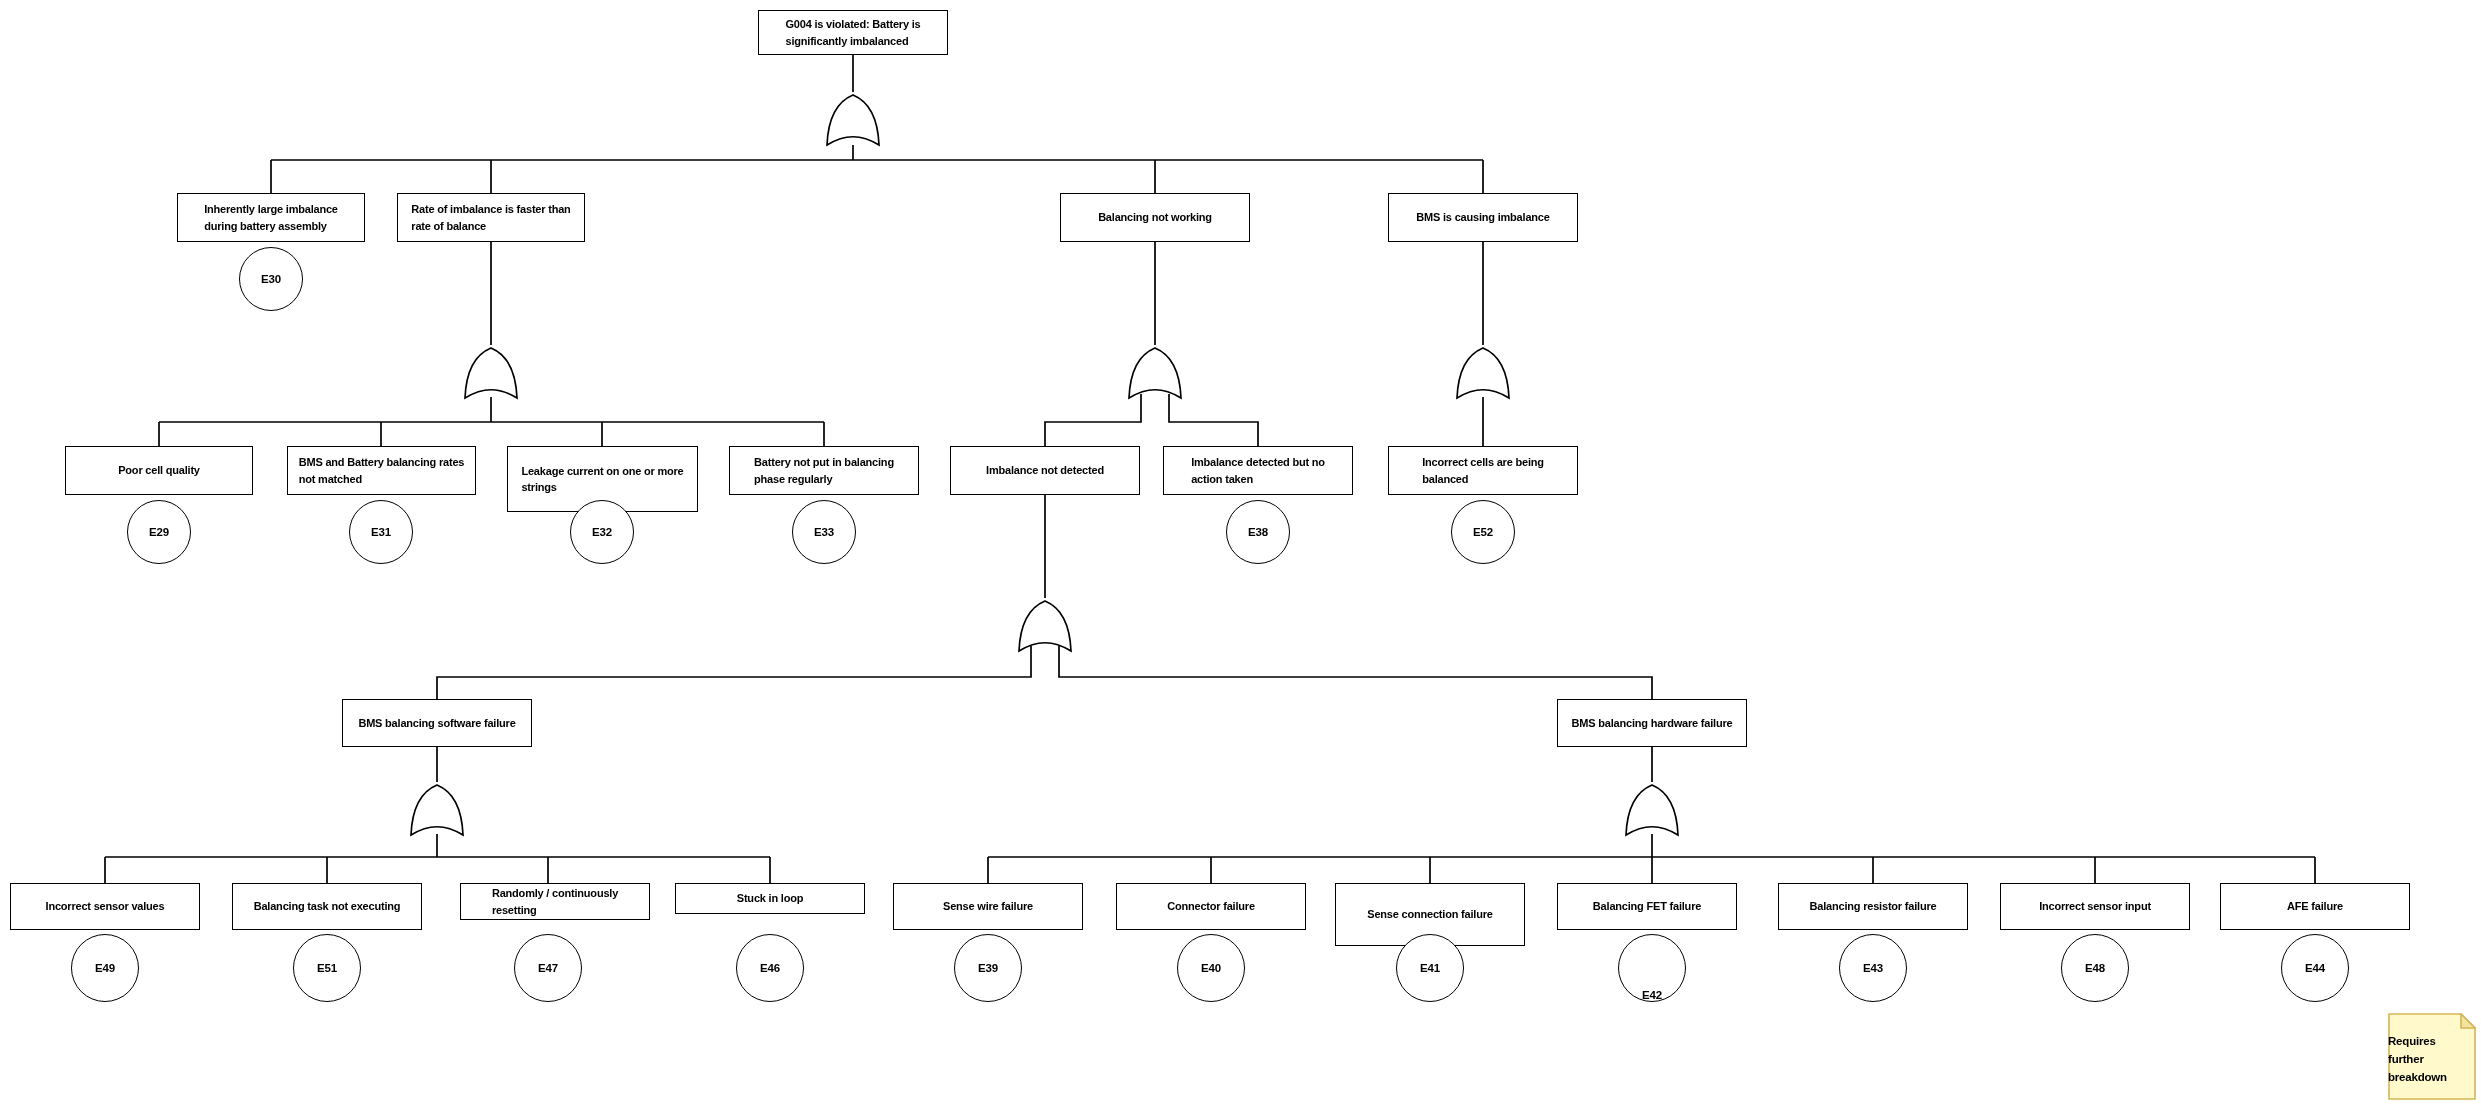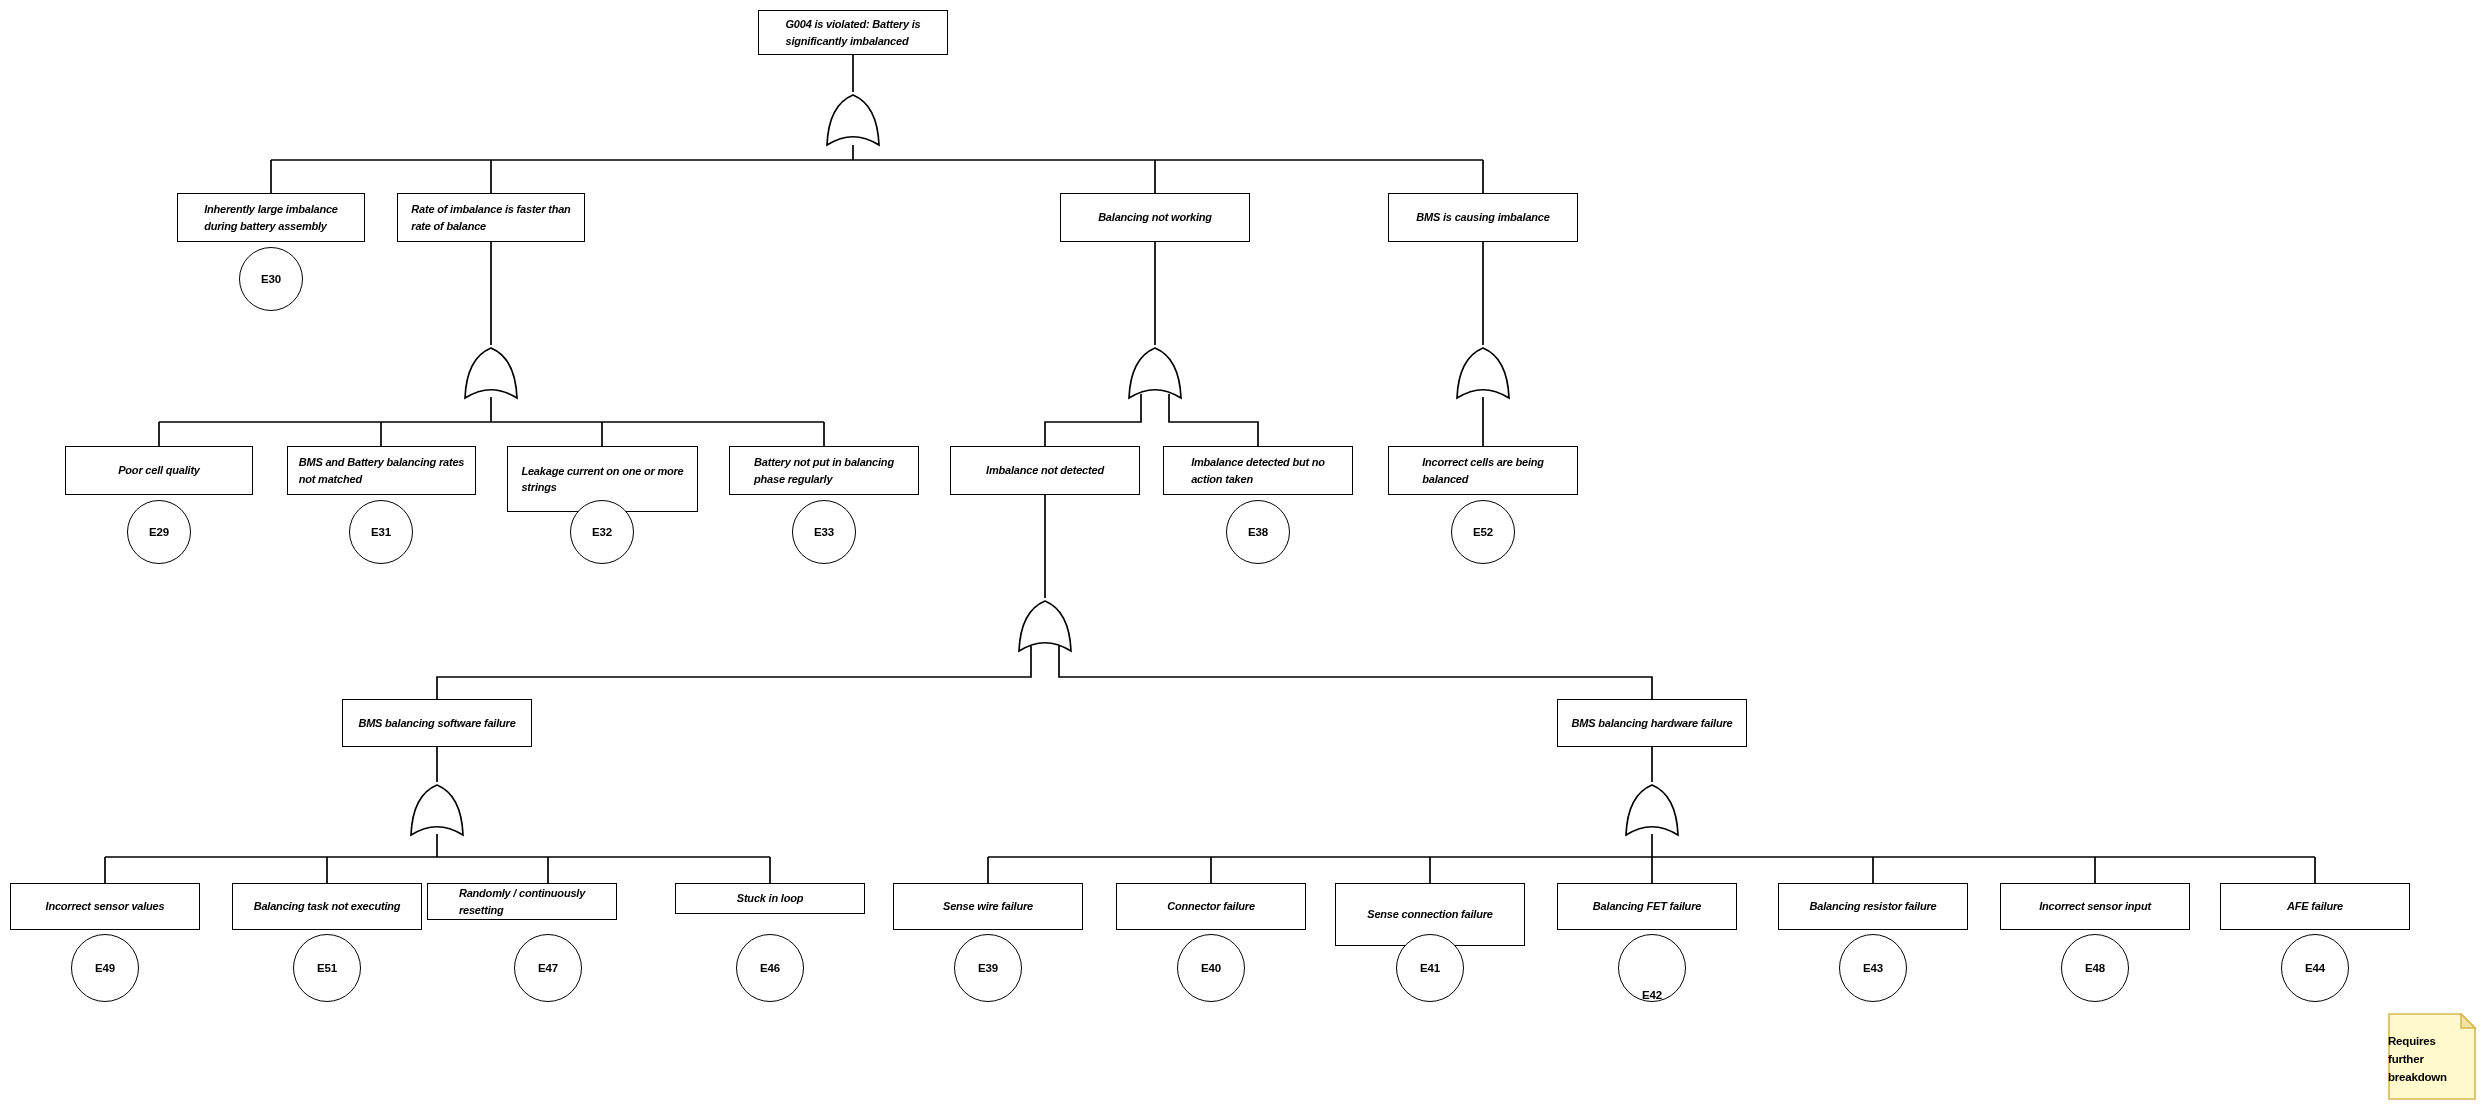--- a/index.html
+++ b/index.html
@@ -15,21 +15,21 @@
   .node{
     position:absolute;
     box-sizing:border-box;
     background:#ffffff;
     border:1.7px solid #000;
     display:flex;align-items:center;justify-content:center;
     font-size:11px;font-weight:bold;line-height:1.5;
     letter-spacing:-0.2px;
     text-align:left;
   }
-  .node span{white-space:pre;font-style:italic;}
+  .node span{white-space:pre;}
   .event{
     position:absolute;
     box-sizing:border-box;
     background:#ffffff;
     border:1.7px solid #000;
     border-radius:50%;
     display:flex;align-items:center;justify-content:center;
     font-size:11.5px;font-weight:bold;
     letter-spacing:-0.2px;
   }
@@ -164,21 +164,21 @@
   <div class="node" style="left:1557px;top:699px;width:190px;height:48px;">
       <span>BMS balancing hardware failure</span>
     </div>
 
   <div class="node" style="left:10px;top:883px;width:190px;height:47px;">
       <span>Incorrect sensor values</span>
     </div>
   <div class="node" style="left:232px;top:883px;width:190px;height:47px;">
       <span>Balancing task not executing</span>
     </div>
-  <div class="node" style="left:427px;top:883px;width:190px;height:37px;">
+  <div class="node" style="left:460px;top:883px;width:190px;height:37px;">
       <span>Randomly / continuously
 resetting</span>
     </div>
   <div class="node" style="left:675px;top:883px;width:190px;height:31px;">
       <span>Stuck in loop</span>
     </div>
   <div class="node" style="left:893px;top:883px;width:190px;height:47px;">
       <span>Sense wire failure</span>
     </div>
   <div class="node" style="left:1116px;top:883px;width:190px;height:47px;">

